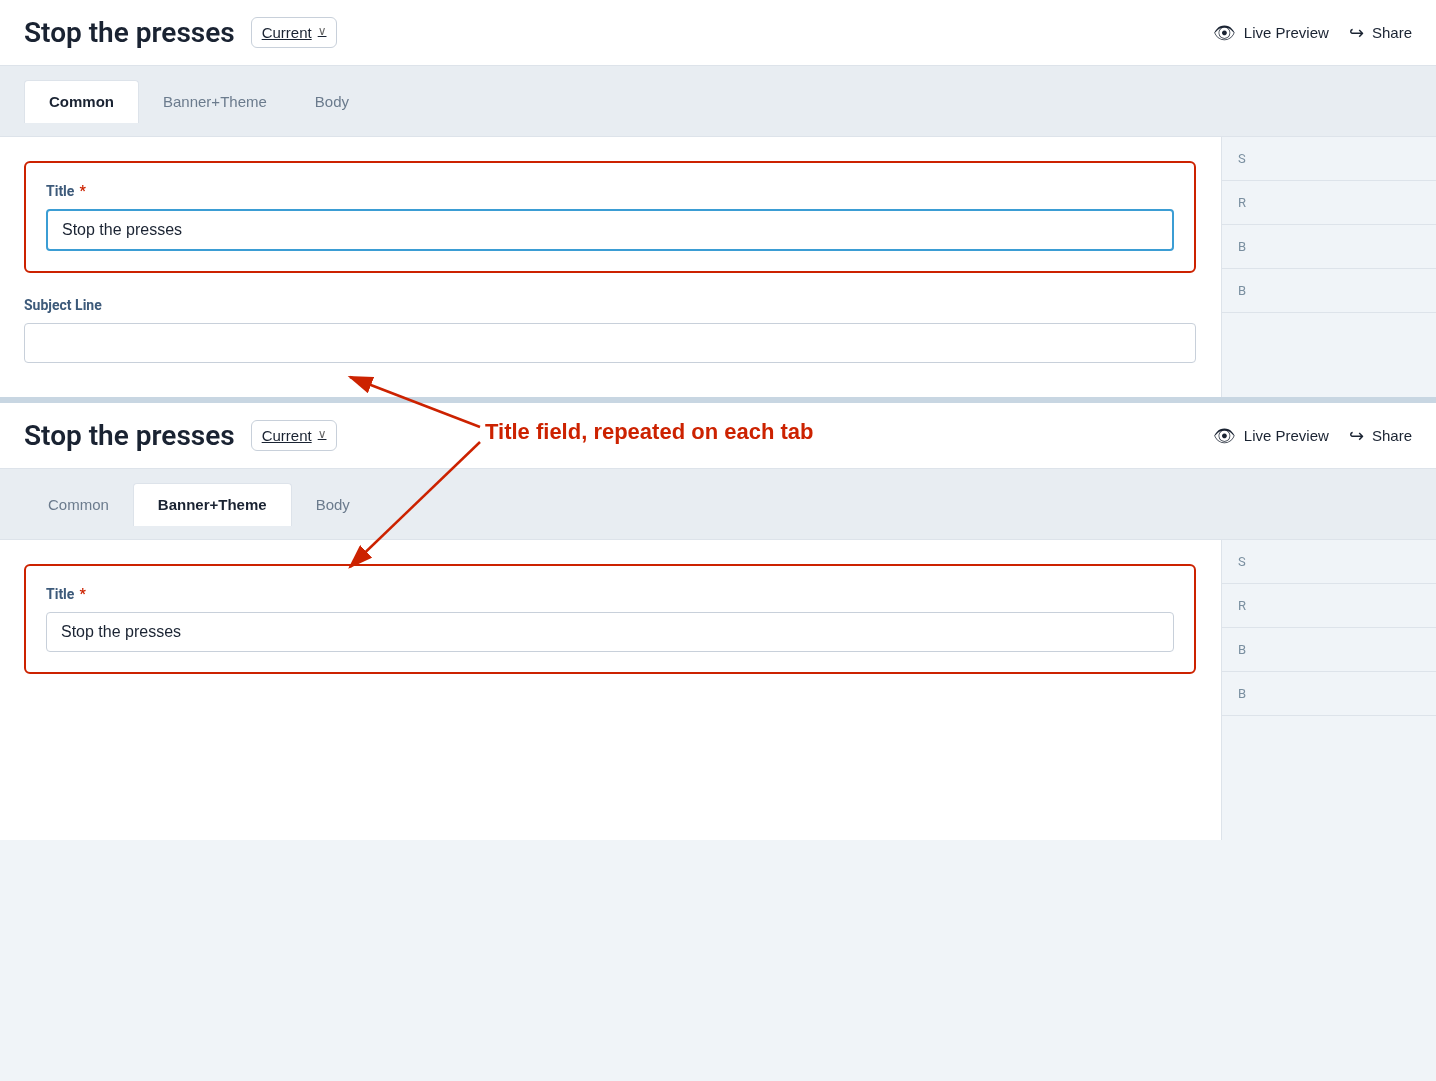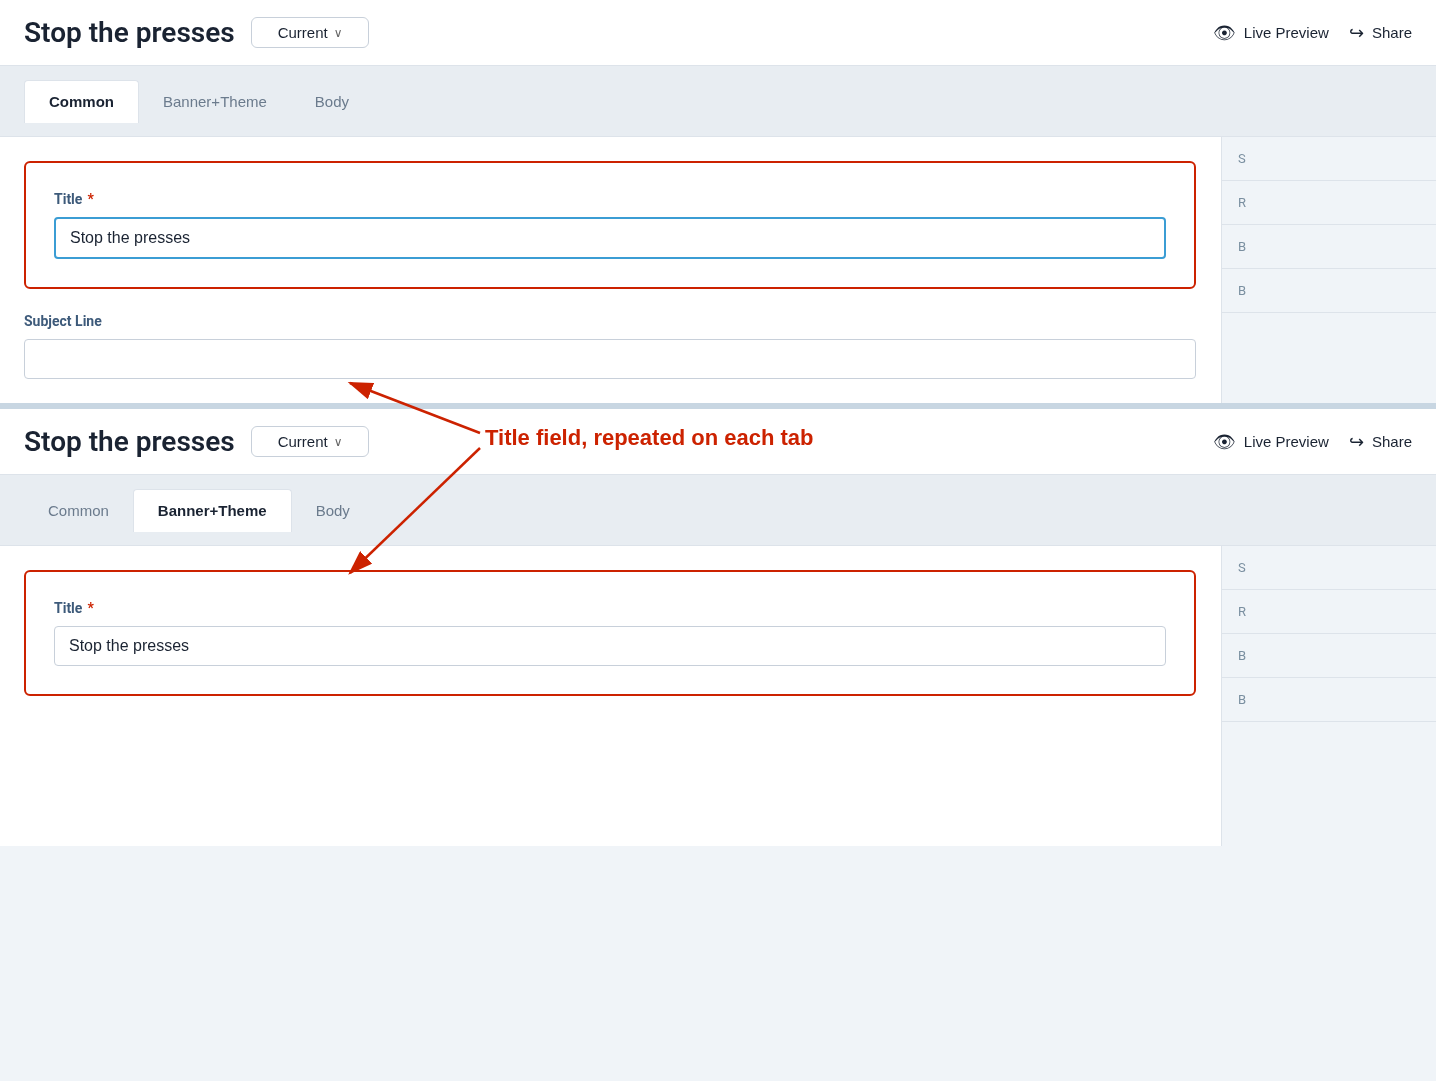--- a/index.html
+++ b/index.html
@@ -20,30 +20,31 @@
       gap: 16px;
     }
     .header-title {
       font-size: 28px;
       font-weight: 600;
       color: #1a2332;
       flex: 0 0 auto;
     }
     .version-dropdown {
       display: flex;
-      align-items: center;
+      align-items: flex-start;
       gap: 6px;
       border: 1px solid #c8d0da;
       border-radius: 6px;
-      padding: 6px 26px;
+      padding: 6px 10px;
       background: #fff;
       font-size: 15px;
       color: #1a2332;
       cursor: pointer;
       flex: 0 0 auto;
+      text-decoration: underline;
     }
     .version-dropdown .chevron {
       font-size: 12px;
       color: #666;
     }
     .header-spacer { flex: 1; }
     .header-actions {
       display: flex;
       align-items: center;
       gap: 20px;
@@ -108,21 +109,21 @@
     
     .content-area {
       padding: 24px;
       background: #fff;
     }
 
     
     .form-section-highlighted {
       border: 2px solid #cc2200;
       border-radius: 6px;
-      padding: 28px;
+      padding: 20px;
       margin-bottom: 24px;
       background: #fff;
     }
     .field-label {
       font-size: 14px;
       font-weight: 700;
       color: #3d5a7a;
       margin-bottom: 10px;
       display: flex;
       align-items: center;

